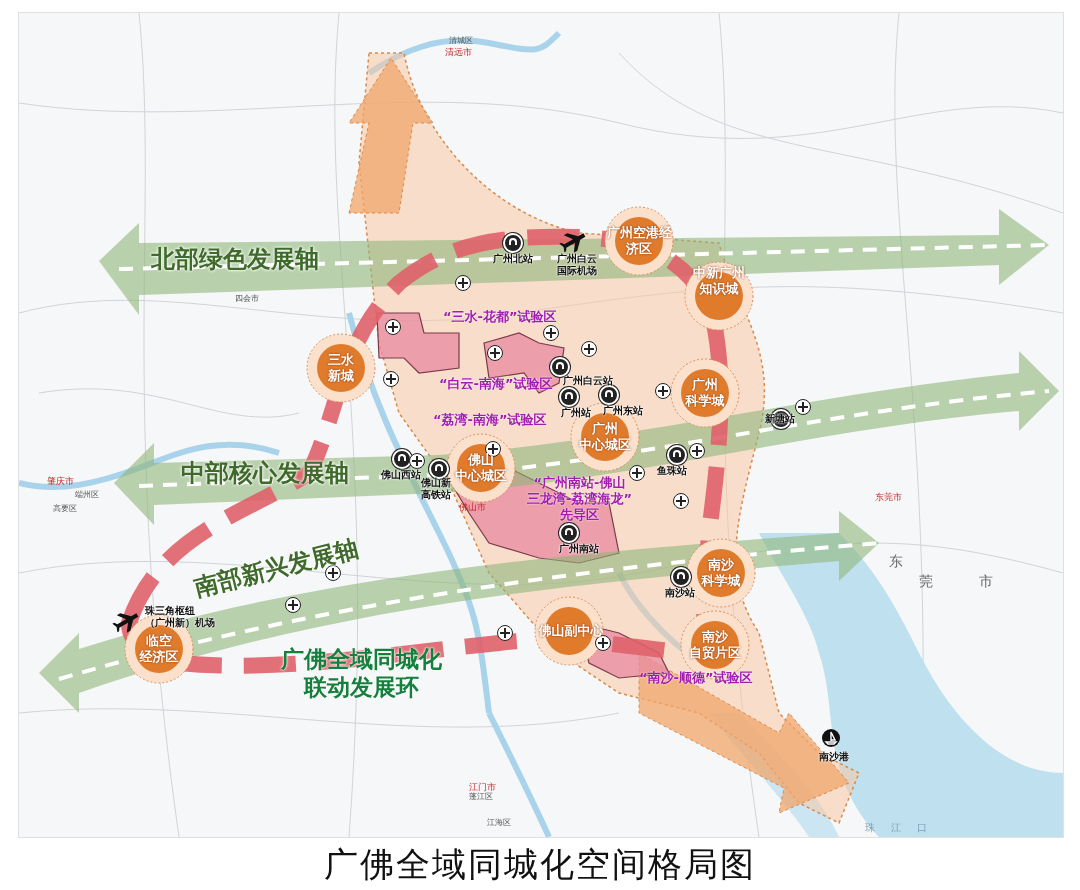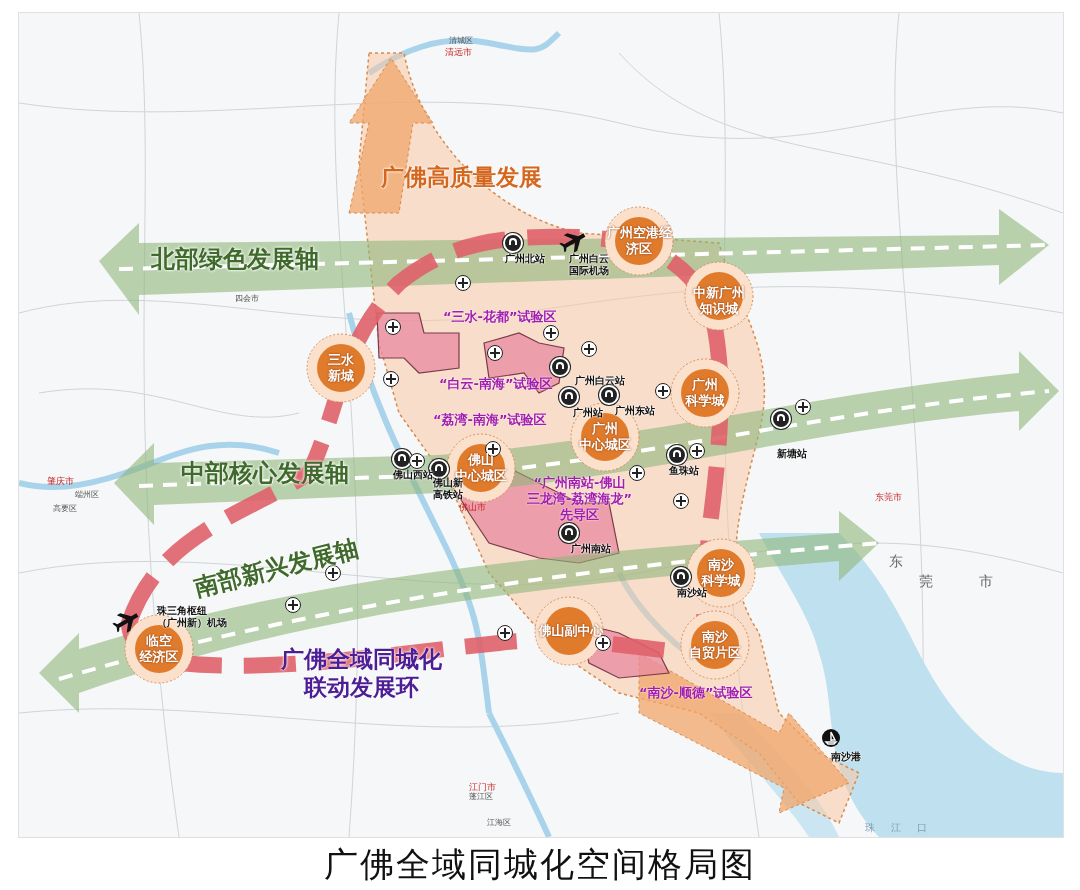--- a/index.html
+++ b/index.html
@@ -7,24 +7,24 @@
            font-family: "DejaVu Sans", sans-serif; }
     #map { position: absolute; left: 18px; top: 12px; width: 1044px; height: 824px;
            background: #f4f6f8; border: 1px solid #e0e0e0; overflow: hidden; }
     #map svg { position: absolute; left: 0; top: 0; }
     .caption { position: absolute; left: 0; top: 838px; width: 1080px; height: 52px;
                text-align: center; font-family: "DejaVu Serif", serif; font-size: 34px;
                line-height: 52px; color: #111; letter-spacing: 2px; }
     .lbl { position: absolute; white-space: nowrap; font-weight: bold; }
     .axis-label { color: #3f6a2c; font-size: 24px; text-shadow: 0 0 3px #fff, 0 0 3px #fff; }
     .zone-title { color: #d4661e; font-size: 23px; line-height: 28px; text-align: center; text-shadow: 0 0 3px #fff,0 0 2px #fff; }
-    .ring-title { color: #4c1d95; font-size: 23px; line-height: 28px; text-align: center; text-shadow: 0 0 3px #fff,0 0 2px #fff; }
+    .ring-title { color: #15803d; font-size: 23px; line-height: 28px; text-align: center; text-shadow: 0 0 3px #fff,0 0 2px #fff; }
     .trial { color: #a21caf; font-size: 13px; text-shadow: 0 0 2px #fff; }
     .node-text { color: #fff; font-size: 13px; line-height: 16px; text-align: center; text-shadow: 0 0 2px #7a2c00; }
-    .station { color: #111; font-size: 10px; line-height: 12px; text-align: center; text-shadow: 0 0 2px #fff,0 0 2px #fff; padding-left: 12px; }
+    .station { color: #111; font-size: 10px; line-height: 12px; text-align: center; text-shadow: 0 0 2px #fff,0 0 2px #fff; }
     .city { color: #c62828; font-size: 9px; font-weight: normal; }
     .district { color: #555; font-size: 8px; font-weight: normal; }
     .pin { position: absolute; width: 16px; height: 16px; border-radius: 50%; background: #222;
            border: 2px solid #fff; box-shadow: 0 0 0 1px #222; }
     .pin::after { content: ""; position: absolute; left: 4px; top: 3px; width: 8px; height: 7px;
                   border: 2px solid #fff; border-bottom: none; border-radius: 4px 4px 0 0; box-sizing: border-box; }
     .plus { position: absolute; width: 14px; height: 14px; border-radius: 50%; background: #fff;
             border: 1.5px solid #222; }
     .plus::before { content: ""; position: absolute; left: 6px; top: 2px; width: 2px; height: 10px; background: #222; }
     .plus::after { content: ""; position: absolute; left: 2px; top: 6px; width: 10px; height: 2px; background: #222; }
@@ -176,42 +176,41 @@
   <div class="plus" style="left:306px;top:552px"></div>
   <div class="plus" style="left:266px;top:584px"></div>
   <div class="plus" style="left:478px;top:612px"></div>
   <div class="plus" style="left:576px;top:622px"></div>
 
   <div class="lbl axis-label" style="left:162px;top:444px">中部核心发展轴</div>
   <div class="lbl axis-label" style="left:132px;top:230px">北部绿色发展轴</div>
   <div class="lbl axis-label" style="left:172px;top:560px;transform:rotate(-14deg);transform-origin:left top">南部新兴发展轴</div>
 
   <div class="lbl zone-title" style="left:362px;top:150px">
-    <div>广佛高质量发展</div>
   </div>
   <div class="lbl ring-title" style="left:262px;top:632px">
     <div>广佛全域同城化</div>
     <div>联动发展环</div>
   </div>
 
   <div class="lbl trial" style="left:424px;top:295px">“三水-花都”试验区</div>
   <div class="lbl trial" style="left:420px;top:362px">“白云-南海”试验区</div>
   <div class="lbl trial" style="left:414px;top:398px">“荔湾-南海”试验区</div>
-  <div class="lbl trial" style="left:620px;top:671px">“南沙-顺德”试验区</div>
+  <div class="lbl trial" style="left:620px;top:656px">“南沙-顺德”试验区</div>
   <div class="lbl trial" style="left:508px;top:462px;text-align:center;line-height:16px">
     <div>“广州南站-佛山</div>
     <div>三龙湾-荔湾海龙”</div>
     <div>先导区</div>
   </div>
 
   <div class="lbl node-text" style="left:588px;top:212px;width:64px">
     <div>广州空港经</div>
     <div>济区</div>
   </div>
-  <div class="lbl node-text" style="left:668px;top:272px;width:64px">
+  <div class="lbl node-text" style="left:668px;top:252px;width:64px">
     <div>中新广州</div>
     <div>知识城</div>
   </div>
   <div class="lbl node-text" style="left:290px;top:339px;width:64px">
     <div>三水</div>
     <div>新城</div>
   </div>
   <div class="lbl node-text" style="left:654px;top:364px;width:64px">
     <div>广州</div>
     <div>科学城</div>
@@ -240,21 +239,21 @@
 
   <div class="lbl station" style="left:474px;top:240px">广州北站</div>
   <div class="lbl station" style="left:538px;top:240px">
     <div>广州白云</div>
     <div>国际机场</div>
   </div>
   <div class="lbl station" style="left:544px;top:362px">广州白云站</div>
   <div class="lbl station" style="left:542px;top:394px">广州站</div>
   <div class="lbl station" style="left:584px;top:392px">广州东站</div>
   <div class="lbl station" style="left:638px;top:452px">鱼珠站</div>
-  <div class="lbl station" style="left:746px;top:435px">新塘站</div>
+  <div class="lbl station" style="left:746px;top:400px">新塘站</div>
   <div class="lbl station" style="left:362px;top:456px">佛山西站</div>
   <div class="lbl station" style="left:402px;top:464px">
     <div>佛山新</div>
     <div>高铁站</div>
   </div>
   <div class="lbl station" style="left:540px;top:530px">广州南站</div>
   <div class="lbl station" style="left:646px;top:574px">南沙站</div>
   <div class="lbl station" style="left:800px;top:738px">南沙港</div>
   <div class="lbl station" style="left:126px;top:592px;text-align:left">
     <div>珠三角枢纽</div>

